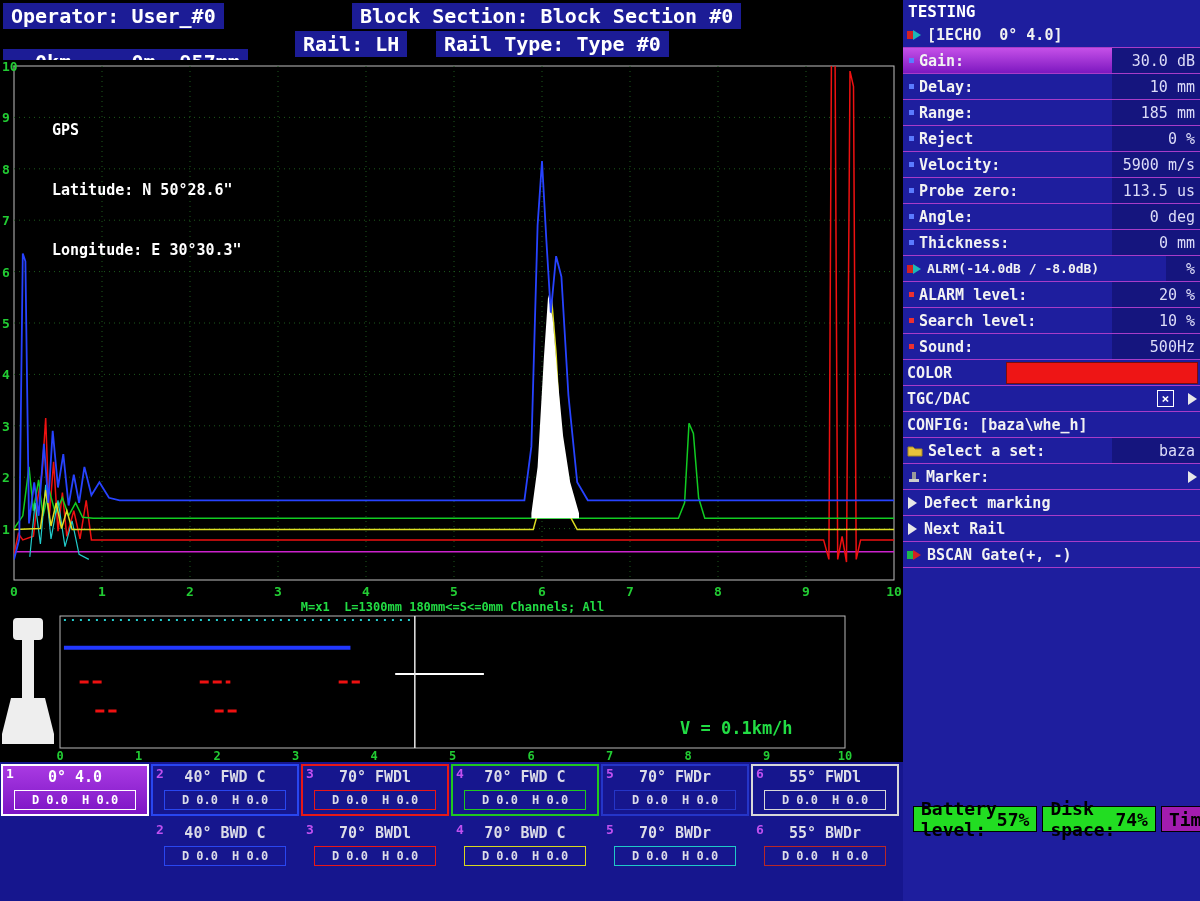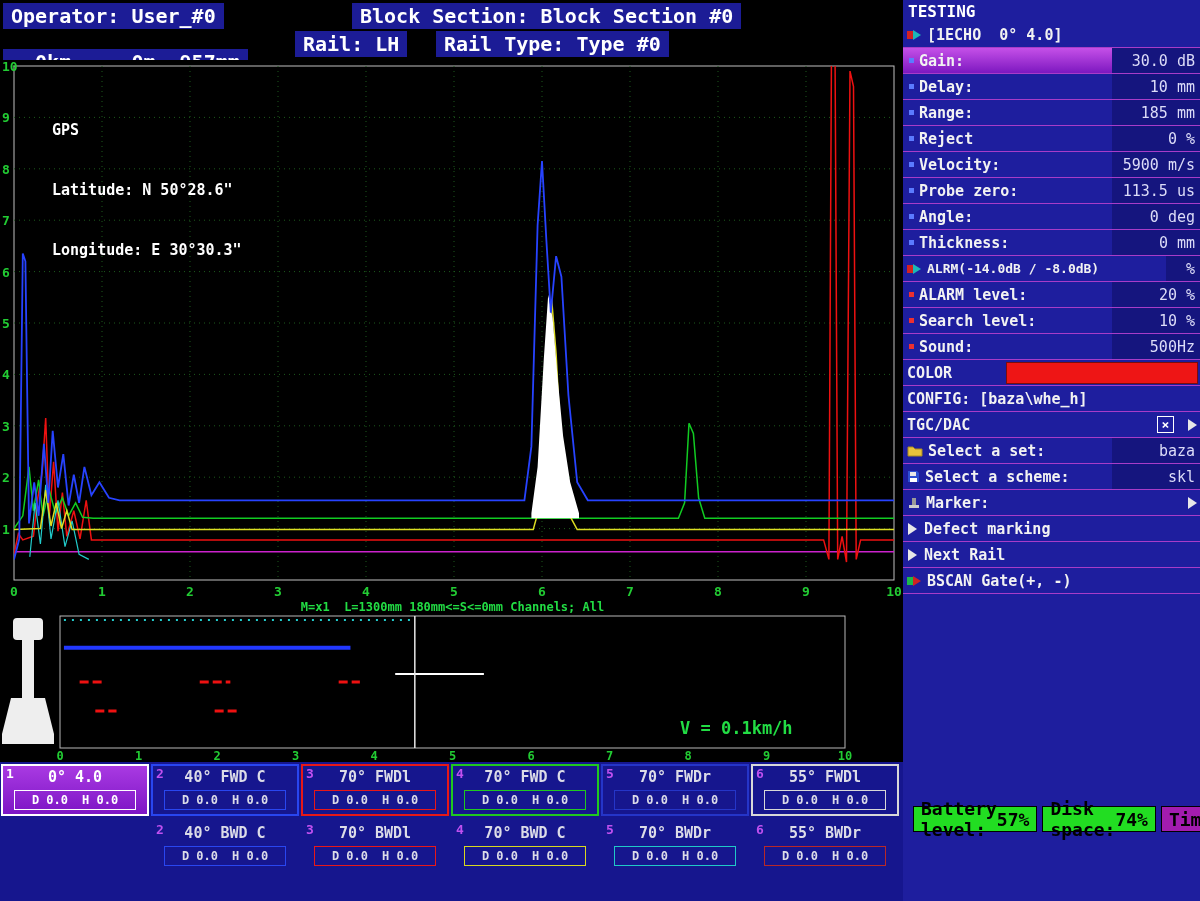--- a/index.html
+++ b/index.html
@@ -348,50 +348,39 @@
         <span class="val">500Hz</span>
       </div>
     </div>
 
   <div class="sb-row">
     <span class="lab">COLOR</span>
     <span class="swatch"></span>
   </div>
 
   <div class="sb-row">
-    <span class="lab">CONFIG: [baza\whe_h]</span>
-  </div>
-
-  <div class="sb-row">
     <span class="lab">TGC/DAC</span>
     <span class="checkbox">×</span>
     <span class="tri right"></span>
+  </div>
+
+  <div class="sb-row">
+    <span class="lab">CONFIG: [baza\whe_h]</span>
   </div>
 
   <div class="sb-row">
     <span class="icon">
         <svg width="16" height="13">
           <path d="M1,3 h5 l2,2 h7 v7 H1 z" fill="#e8c23c" stroke="#a88a20"></path>
         </svg>
       </span>
     <span class="lab">Select a set:</span>
     <span class="val">baza</span>
   </div>
 
-  <div class="sb-row">
-    <span class="icon">
-        <svg width="13" height="13">
-          <path d="M1,1 h9 l2,2 v9 H1 z" fill="#2d4fd2"></path>
-          <rect x="3" y="2" width="6" height="4" fill="#e8e8e8"></rect>
-          <rect x="3" y="8" width="7" height="4" fill="#ffffff"></rect>
-        </svg>
-      </span>
-    <span class="lab">Select a scheme:</span>
-    <span class="val">skl</span>
-  </div>
 
   <div class="sb-row">
     <span class="icon">
         <svg width="14" height="13">
           <rect x="2" y="9" width="10" height="3" fill="#cccccc"></rect>
           <rect x="5" y="2" width="4" height="7" fill="#999999"></rect>
         </svg>
       </span>
     <span class="lab">Marker:</span>
     <span class="tri right" style="margin-left:auto"></span>

